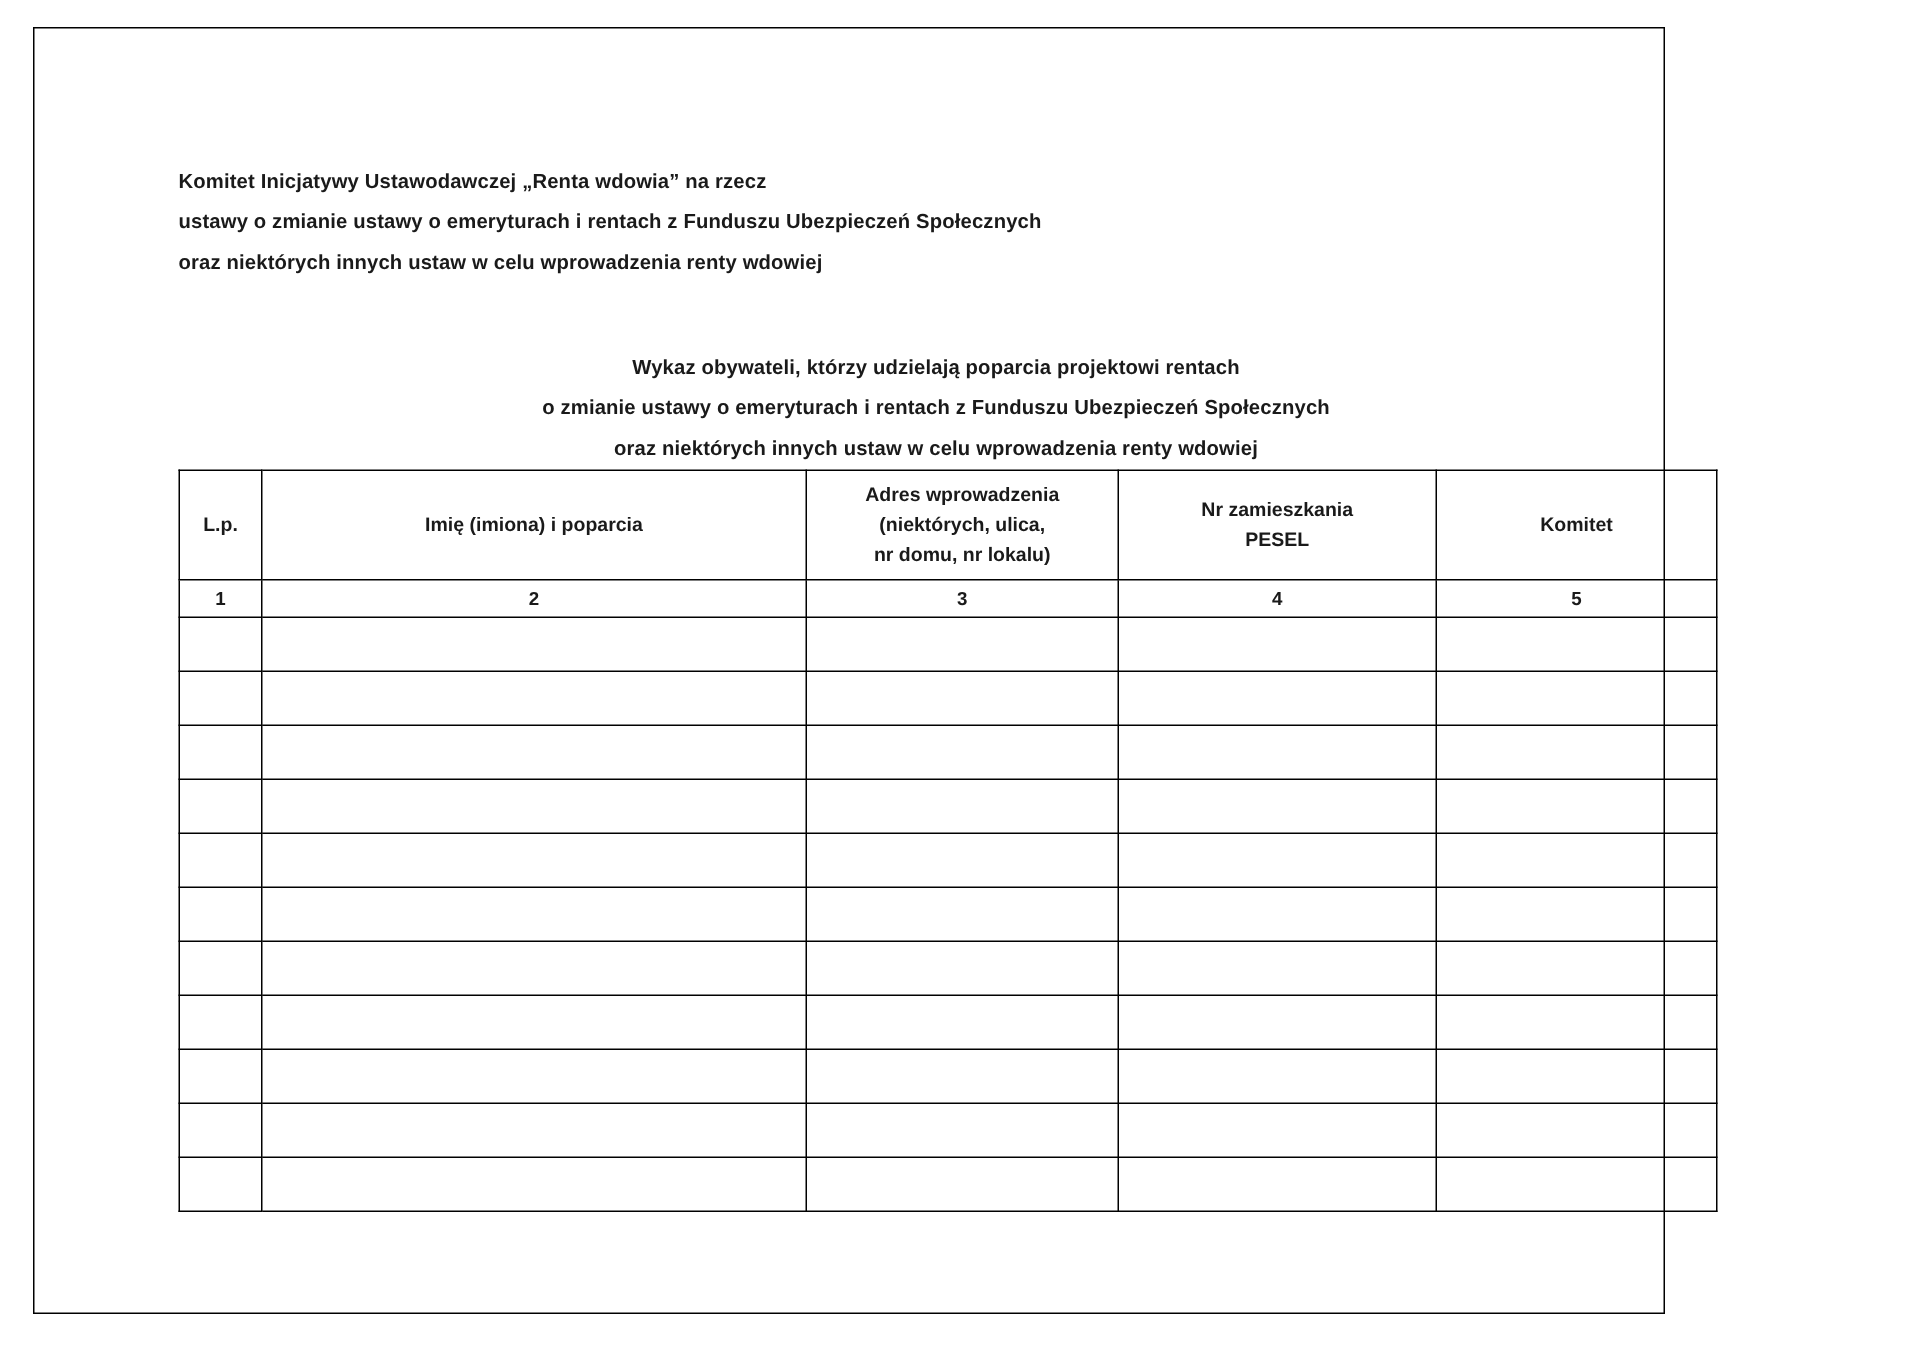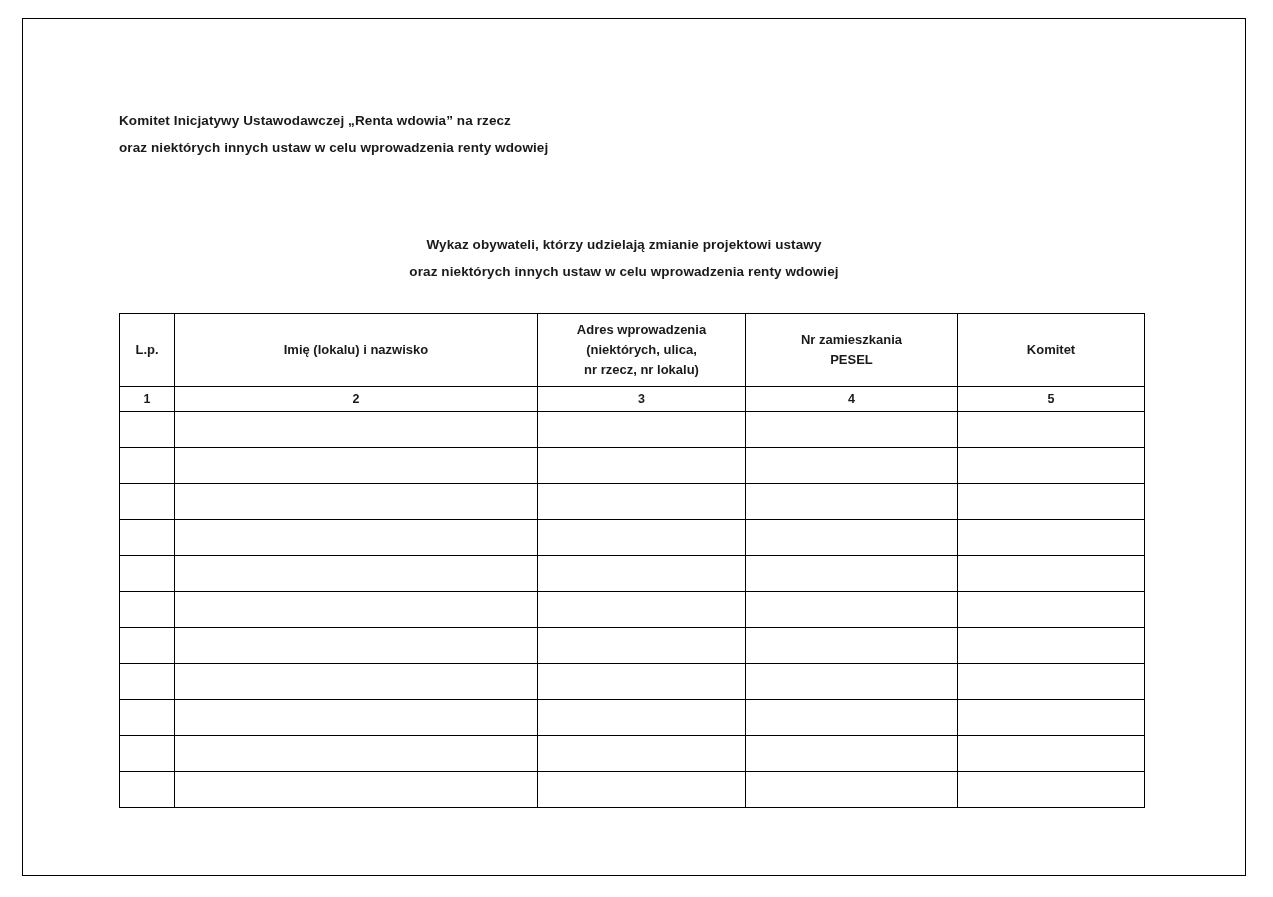--- a/index.html
+++ b/index.html
@@ -11,21 +11,21 @@
     width: 1273px;
     height: 897px;
     font-family: "Liberation Sans", sans-serif;
     color: #1a1a1a;
     overflow: hidden;
   }
   .page {
     position: absolute;
     left: 22px;
     top: 18px;
-    width: 1224px;
+    width: 1088px;
     height: 858px;
     border: 1px solid #000000;
     background: #ffffff;
     box-sizing: border-box;
   }
   .header-block {
     position: absolute;
     left: 96px;
     top: 88px;
     width: 940px;
@@ -94,49 +94,51 @@
   col.c4 { width: 212px; }
   col.c5 { width: 187px; }
 </style>
 </head>
 <body>
 
 <div class="page">
 
   <div class="header-block">
     <div class="header-line">Komitet Inicjatywy Ustawodawczej „Renta wdowia” na rzecz</div>
+    <div class="header-line">ustawy o zmianie ustawy o emeryturach i rentach z Funduszu Ubezpieczeń Społecznych</div>
     <div class="header-line">oraz niektórych innych ustaw w celu wprowadzenia renty wdowiej</div>
   </div>
 
   <div class="title-block">
-    <div class="title-line">Wykaz obywateli, którzy udzielają zmianie projektowi ustawy</div>
+    <div class="title-line">Wykaz obywateli, którzy udzielają poparcia projektowi rentach</div>
+    <div class="title-line">o zmianie ustawy o emeryturach i rentach z Funduszu Ubezpieczeń Społecznych</div>
     <div class="title-line">oraz niektórych innych ustaw w celu wprowadzenia renty wdowiej</div>
   </div>
 
   <div class="table-wrap">
     <table class="signature-table">
       <colgroup>
         <col class="c1">
           <col class="c2">
           <col class="c3">
           <col class="c4">
           <col class="c5">
       </colgroup>
       <thead>
         <tr>
           <th>
             <span class="hl">L.p.</span>
           </th>
           <th>
-            <span class="hl">Imię (lokalu) i nazwisko</span>
+            <span class="hl">Imię (imiona) i poparcia</span>
           </th>
           <th>
             <span class="hl">Adres wprowadzenia</span>
             <span class="hl">(niektórych, ulica,</span>
-            <span class="hl">nr rzecz, nr lokalu)</span>
+            <span class="hl">nr domu, nr lokalu)</span>
           </th>
           <th>
             <span class="hl">Nr zamieszkania</span>
             <span class="hl">PESEL</span>
           </th>
           <th>
             <span class="hl">Komitet</span>
           </th>
         </tr>
       </thead>

